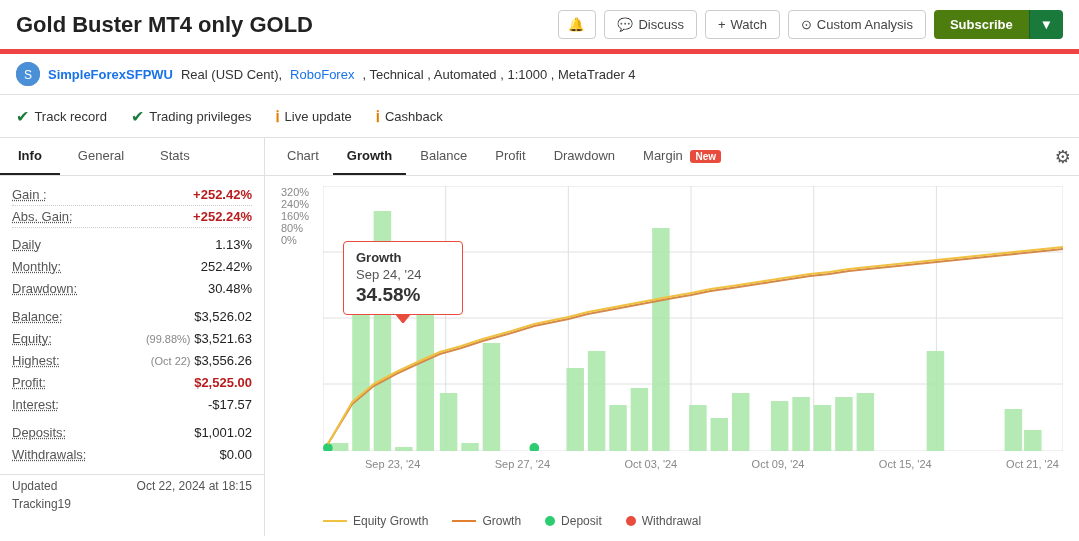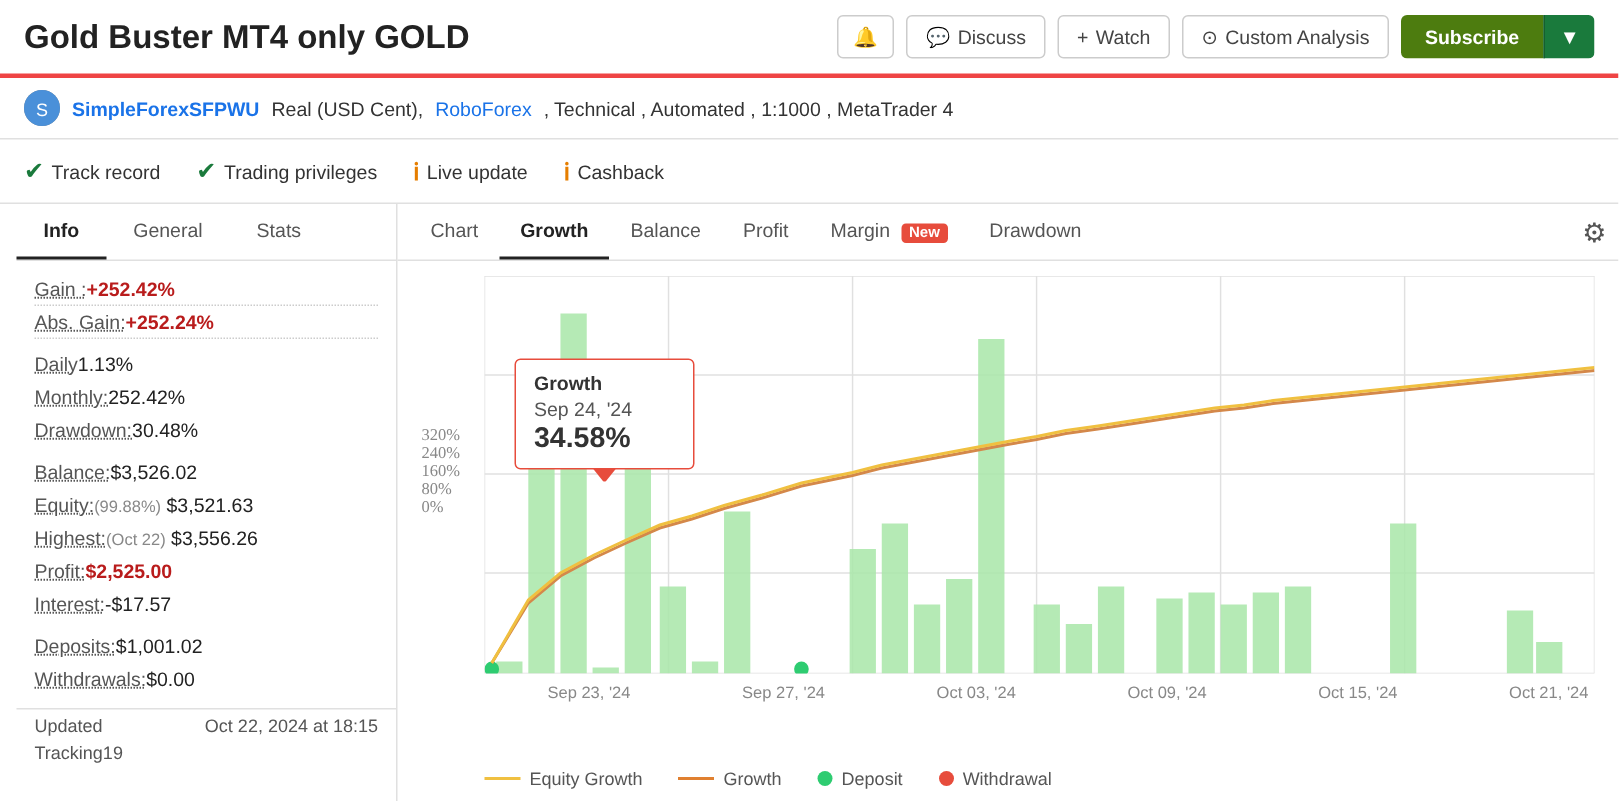--- a/index.html
+++ b/index.html
@@ -1,19 +1,19 @@
 <!DOCTYPE html>
 <html><head>
   <meta charset="utf-8">
   <style>
     * { box-sizing: border-box; margin: 0; padding: 0; }
     body { font-family: Arial, sans-serif; font-size: 13px; color: #333; background: #fff; width: 1079px; }
 
     
-    .header { display: flex; align-items: center; justify-content: space-between; padding: 10px 16px; border-bottom: 3px solid #ef4444; }
+    .header { display: flex; align-items: center; justify-content: space-between; padding: 10px 16px; border-bottom: 5px solid #ef4444; }
     .header-title { font-size: 22px; font-weight: bold; color: #222; }
     .header-actions { display: flex; align-items: center; gap: 8px; }
     .btn-icon { display: flex; align-items: center; gap: 5px; padding: 6px 12px; border: 1px solid #ccc; border-radius: 4px; background: #fff; cursor: pointer; font-size: 13px; color: #444; }
     .bell-btn { border: 1px solid #ccc; border-radius: 4px; padding: 6px 10px; background: #fff; cursor: pointer; }
     .subscribe-btn { display: flex; align-items: center; gap: 0; border-radius: 4px; overflow: hidden; }
     .subscribe-main { background: #4d7c0f; color: #fff; padding: 7px 16px; border: none; cursor: pointer; font-size: 13px; font-weight: bold; }
     .subscribe-dropdown { background: #1a7a3c; color: #fff; padding: 7px 10px; border: none; border-left: 1px solid #155f30; cursor: pointer; }
 
     
     .author-row { display: flex; align-items: center; padding: 8px 16px; border-bottom: 1px solid #e0e0e0; gap: 8px; font-size: 13px; }
@@ -24,44 +24,44 @@
     
     .badges-row { display: flex; align-items: center; padding: 10px 16px; border-bottom: 1px solid #e0e0e0; gap: 24px; }
     .badge { display: flex; align-items: center; gap: 5px; font-size: 13px; }
     .badge-check { color: #1a7a3c; font-size: 16px; }
     .badge-warn { color: #e67e00; font-size: 16px; font-weight: bold; }
 
     
     .main-content { display: flex; }
 
     
-    .left-panel { width: 265px; min-width: 265px; border-right: 1px solid #e0e0e0; padding-left: 11px; }
+    .left-panel { width: 265px; min-width: 265px; border-right: 1px solid #e0e0e0; }
     .tabs-row { display: flex; border-bottom: 1px solid #e0e0e0; }
     .tab { padding: 10px 18px; cursor: pointer; font-size: 13px; color: #555; border-bottom: 2px solid transparent; }
     .tab.active { color: #222; border-bottom: 2px solid #222; font-weight: bold; }
 
     .info-section { padding: 8px 12px; }
-    .info-row { display: flex; align-items: baseline; padding: 3px 0; font-size: 13px; border-bottom: 1px dotted transparent; }
+    .info-row { display: flex; justify-content: space-between; align-items: baseline; padding: 3px 0; font-size: 13px; border-bottom: 1px dotted transparent; }
     .info-row.dotted { border-bottom: 1px dotted #ccc; }
     .info-label { color: #555; text-decoration: underline dotted; cursor: default; }
     .info-value { color: #222; text-align: right; }
     .info-value.green { color: #b91c1c; font-weight: bold; }
     .section-divider { height: 6px; }
 
     
     .right-panel { flex: 1; padding: 0; }
     .chart-tabs-row { display: flex; align-items: center; padding: 0 8px; border-bottom: 1px solid #e0e0e0; }
     .chart-tab { padding: 10px 14px; cursor: pointer; font-size: 13px; color: #555; border-bottom: 2px solid transparent; }
     .chart-tab.active { color: #222; border-bottom: 2px solid #222; font-weight: bold; }
     .new-badge { background: #e74c3c; color: #fff; font-size: 10px; padding: 1px 5px; border-radius: 3px; margin-left: 4px; font-weight: bold; }
     .chart-filter-icon { margin-left: auto; cursor: pointer; color: #555; font-size: 18px; }
 
     
     .chart-area { padding: 10px 16px; position: relative; height: 330px; }
-    .chart-y-labels { position: absolute; left: 16px; top: 10px; bottom: 60px; display: flex; flex-direction: column; justify-content: center; font-size: 11px; color: #888; width: 35px; font-family: Liberation Serif, serif; }
+    .chart-y-labels { position: absolute; left: 16px; top: 10px; bottom: 60px; display: flex; flex-direction: column; justify-content: flex-start; font-size: 11px; color: #888; width: 35px; }
 
     
     .tooltip { position: absolute; background: #fff; border: 1px solid #e74c3c; border-radius: 4px; padding: 8px 12px; font-size: 13px; left: 65px; top: 90px; min-width: 120px; z-index: 10; }
     .tooltip-title { font-weight: bold; color: #333; margin-bottom: 2px; }
     .tooltip-date { color: #555; margin-bottom: 2px; }
     .tooltip-value { font-weight: bold; font-size: 19px; color: #333; }
     .tooltip-arrow { position: absolute; bottom: -10px; left: 50%; transform: translateX(-50%); width: 0; height: 0; border-left: 8px solid transparent; border-right: 8px solid transparent; border-top: 10px solid #e74c3c; }
     .tooltip-arrow-inner { position: absolute; bottom: -8px; left: 50%; transform: translateX(-50%); width: 0; height: 0; border-left: 7px solid transparent; border-right: 7px solid transparent; border-top: 9px solid #fff; }
 
     
@@ -214,22 +214,22 @@
       <span>19</span>
     </div>
   </div>
 
   <div class="right-panel">
     <div class="chart-tabs-row">
       <div class="chart-tab">Chart</div>
       <div class="chart-tab active">Growth</div>
       <div class="chart-tab">Balance</div>
       <div class="chart-tab">Profit</div>
+      <div class="chart-tab">Drawdown</div>
       <div class="chart-tab">Margin <span class="new-badge">New</span></div>
-      <div class="chart-tab">Drawdown</div>
       <div class="chart-filter-icon">⚙</div>
     </div>
 
     <div class="chart-area">
 
       <div class="chart-y-labels">
         <span>320%</span>
         <span>240%</span>
         <span>160%</span>
         <span>80%</span>

